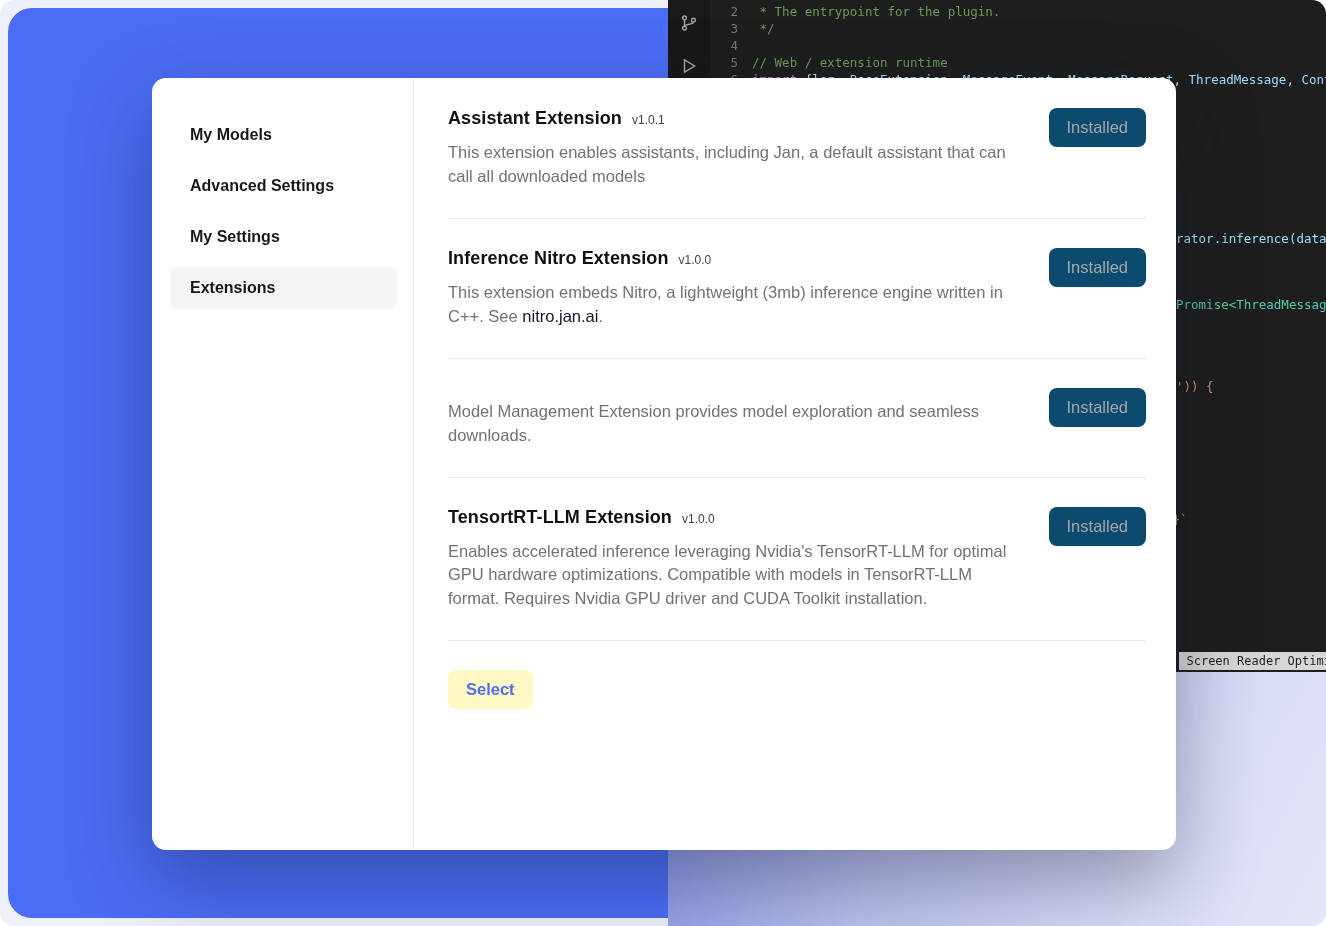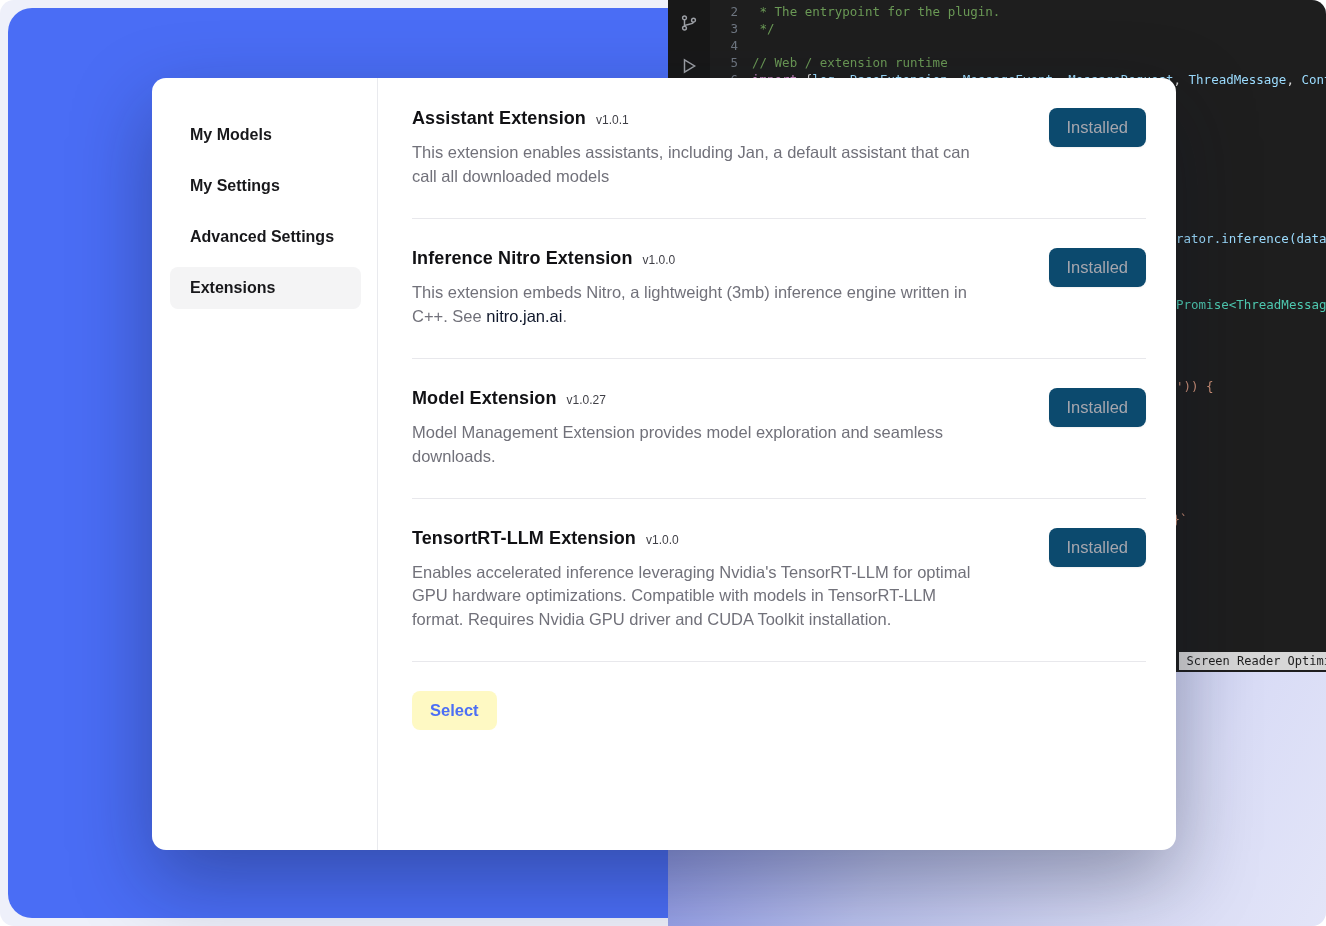--- a/index.html
+++ b/index.html
@@ -63,21 +63,21 @@
   }
 
   
   #card {
     position:absolute; left:152px; top:78px; width:1024px; height:772px;
     background:#ffffff; border-radius:14px;
     box-shadow:0 30px 80px rgba(15,20,40,.35);
     display:flex; overflow:hidden;
   }
   #sidebar {
-    width:226px; border-right:1px solid #e9eaee;
+    width:262px; border-right:1px solid #e9eaee;
     padding:36px 18px 0 38px;
   }
   .nav-item {
     font-size:16px; font-weight:600; color:#18181b;
     padding:12px 0; margin-bottom:9px; border-radius:8px; cursor:pointer;
   }
   .nav-item.active {
     background:#f4f4f5; padding:12px 20px; margin-left:-20px; margin-right:-2px;
   }
 
@@ -149,24 +149,24 @@
   </div>
 
   <div id="desktop-gradient"></div>
 
   <div id="card">
     <div id="sidebar">
         <div class="nav-item">
     <span class="nav-label">My Models</span>
   </div>
         <div class="nav-item">
+    <span class="nav-label">Advanced Settings</span>
+  </div>
+        <div class="nav-item">
     <span class="nav-label">My Settings</span>
-  </div>
-        <div class="nav-item">
-    <span class="nav-label">Advanced Settings</span>
   </div>
         <div class="nav-item active">
     <span class="nav-label">Extensions</span>
   </div>
       </div>
     <div id="main">
         <div class="ext-block">
     <div class="ext-row">
       <div class="ext-text">
         <div class="ext-title">
@@ -186,23 +186,20 @@
         </div>
         <div class="ext-desc"><span>This extension embeds Nitro, a lightweight (3mb) inference engine written in C++. See </span><a class="desc-link" href="#">nitro.jan.ai</a><span>.</span></div>
       </div>
       <button class="btn installed">Installed</button>
     </div>
     <hr class="ext-divider">
   </div>
         <div class="ext-block">
     <div class="ext-row">
       <div class="ext-text">
-        <div class="ext-title">
-          <span class="ext-name">Model Extension</span><span class="ext-version">v1.0.27</span>
-        </div>
         <div class="ext-desc"><span>Model Management Extension provides model exploration and seamless downloads.</span></div>
       </div>
       <button class="btn installed">Installed</button>
     </div>
     <hr class="ext-divider">
   </div>
         <div class="ext-block">
     <div class="ext-row">
       <div class="ext-text">
         <div class="ext-title">

